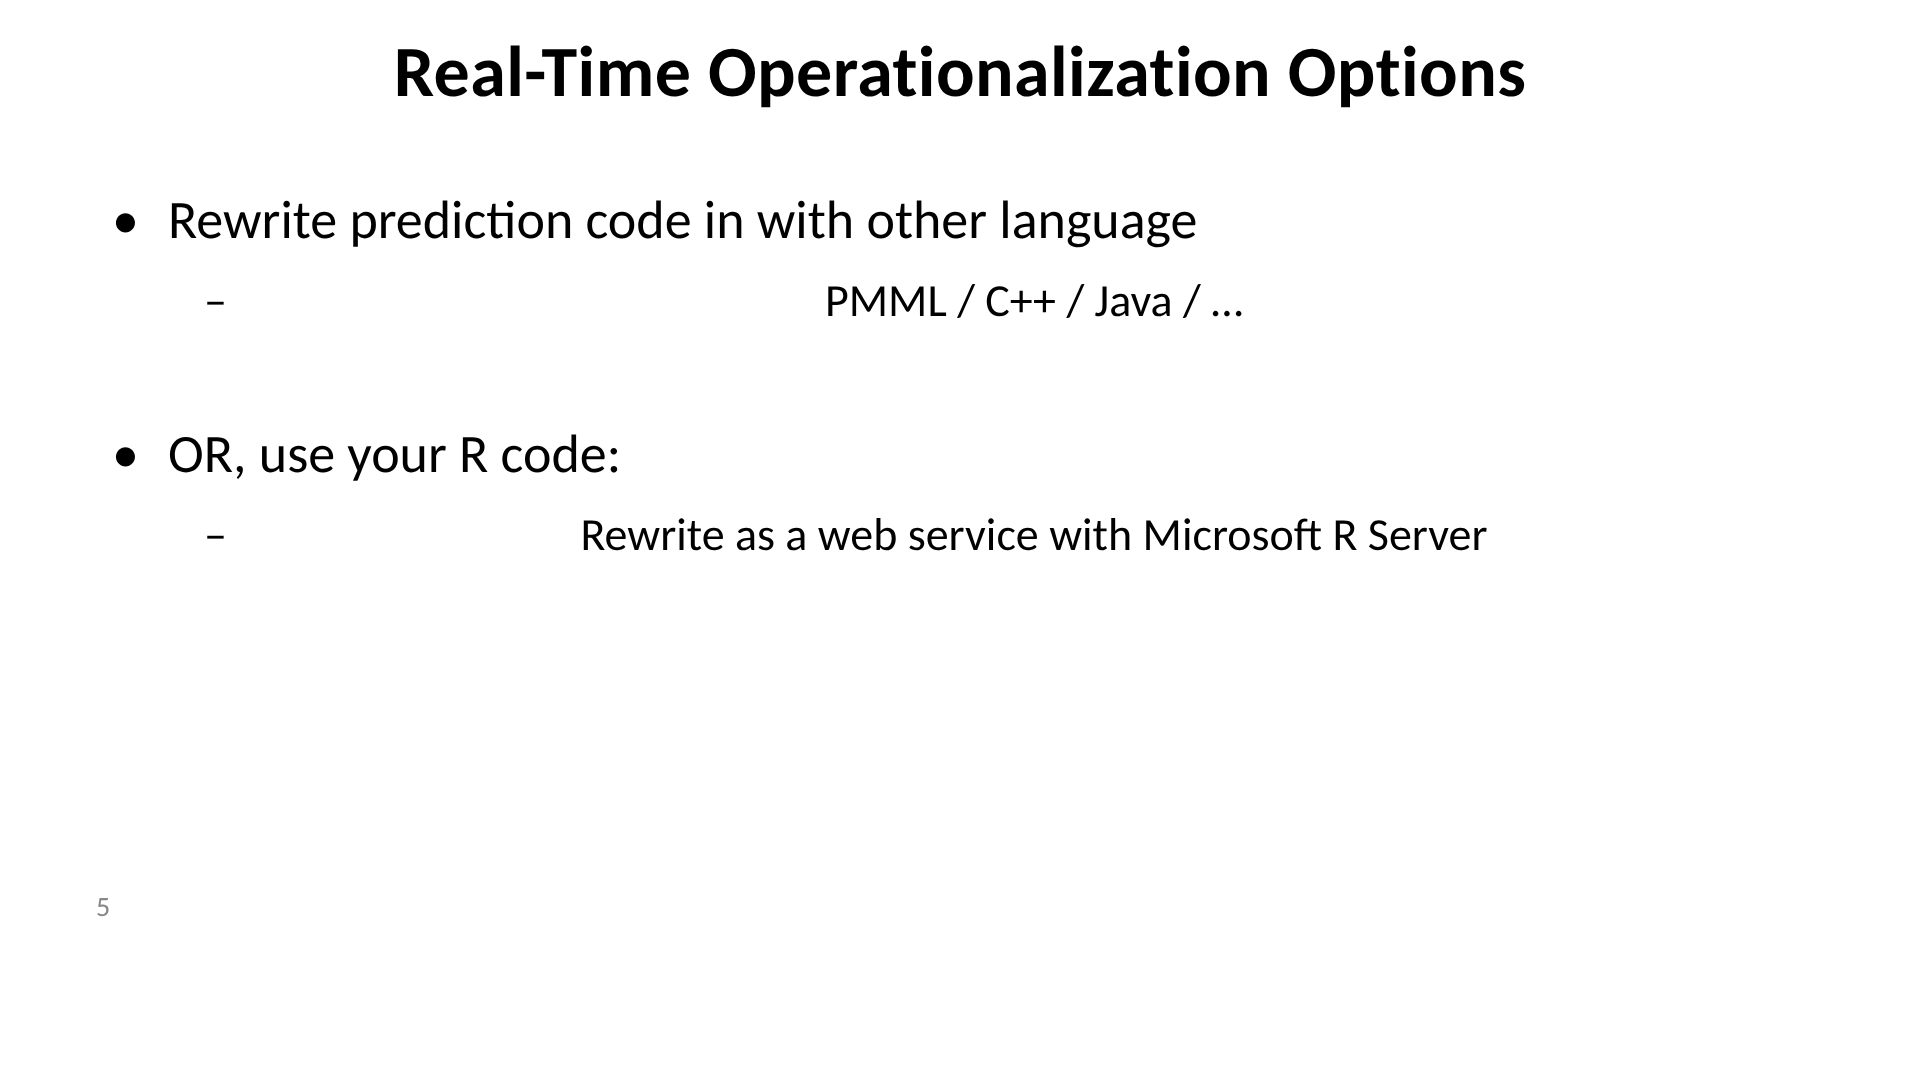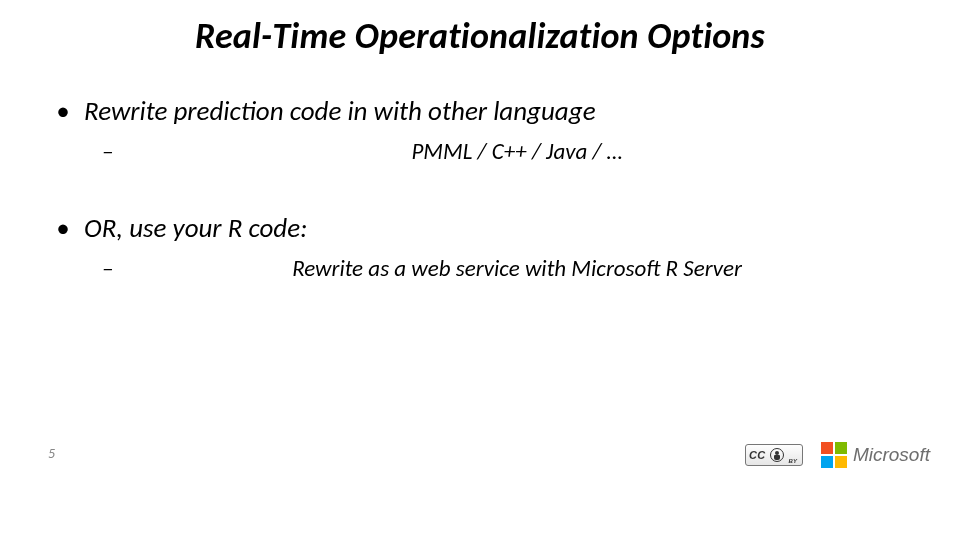--- a/index.html
+++ b/index.html
@@ -2,21 +2,20 @@
 <html><head>
 <meta charset="utf-8">
 <style>
   * { margin: 0; padding: 0; box-sizing: border-box; }
   html, body { width: 960px; height: 540px; background: #fff; font-family: Calibri, "Segoe UI", Arial, sans-serif; color: #000; }
   .slide {
     position: relative;
     width: 960px;
     height: 480px;
     padding: 14px 48px 0 48px;
-    font-style: italic;
   }
   .title {
     font-size: 36px;
     font-weight: 700;
     text-align: center;
     margin-bottom: 36px;
     letter-spacing: 0.2px;
   }
   ul.level1 {
     list-style: none;
@@ -173,30 +172,14 @@
       <ul class="level2">
         <li>
           <span>Rewrite as a web service with Microsoft R Server</span>
         </li>
       </ul>
     </li>
   </ul>
 
   <div class="footer-num">5</div>
 
-  <div class="footer-right">
-    <div class="cc-badge" style="position:relative;">
-      <span class="cc-cc">CC</span>
-      <span class="cc-person"></span>
-      <span class="cc-by">BY</span>
-    </div>
-    <div class="ms-logo">
-      <div class="ms-squares">
-        <div class="ms-sq ms-r"></div>
-        <div class="ms-sq ms-g"></div>
-        <div class="ms-sq ms-b"></div>
-        <div class="ms-sq ms-y"></div>
-      </div>
-      <span class="ms-text">Microsoft</span>
-    </div>
-  </div>
 
 </div>
 
 </body></html>

